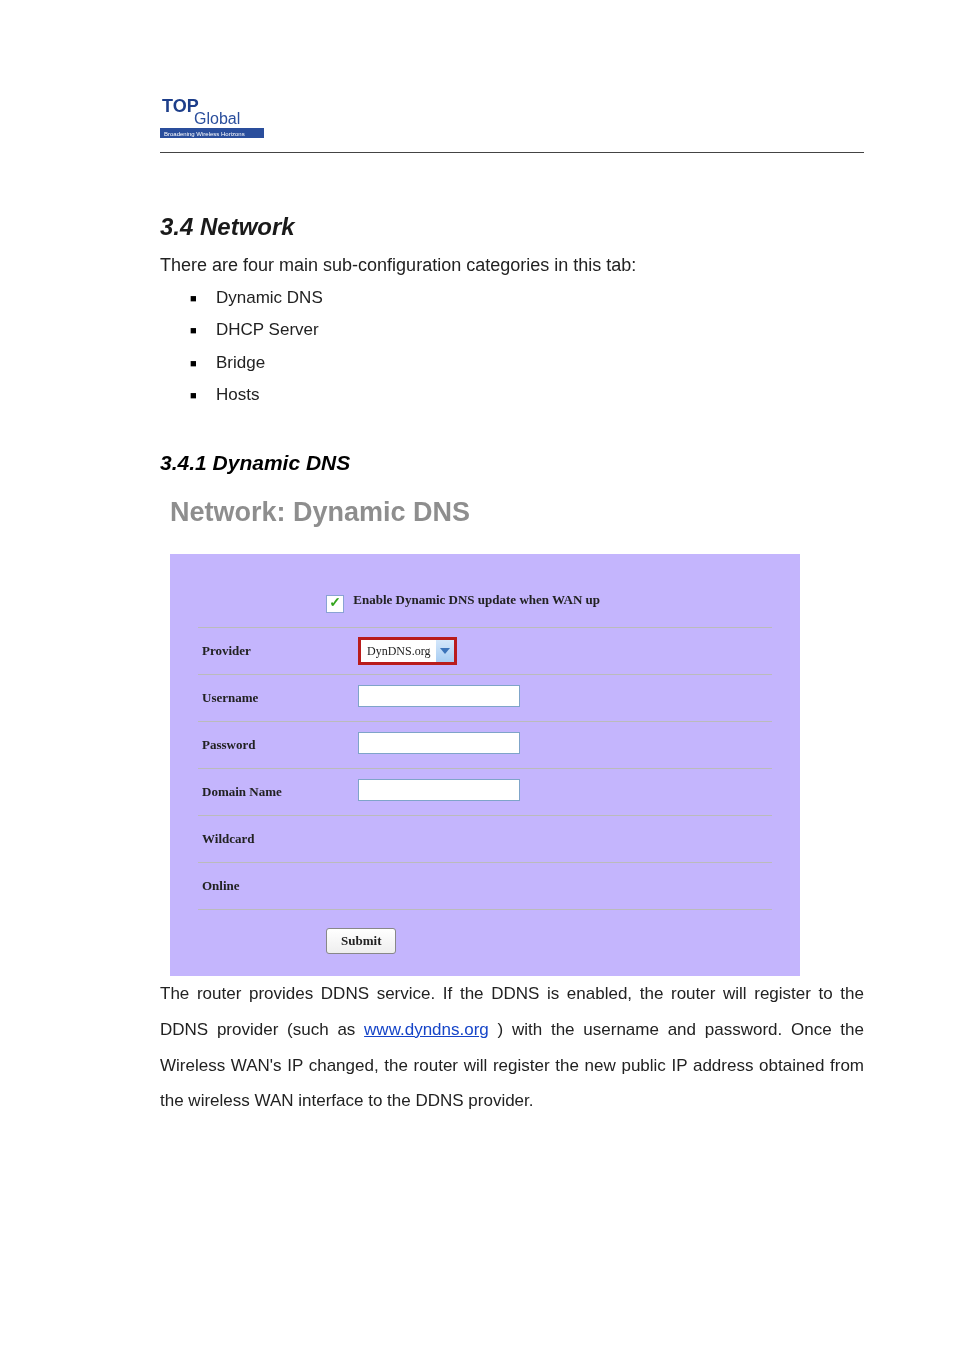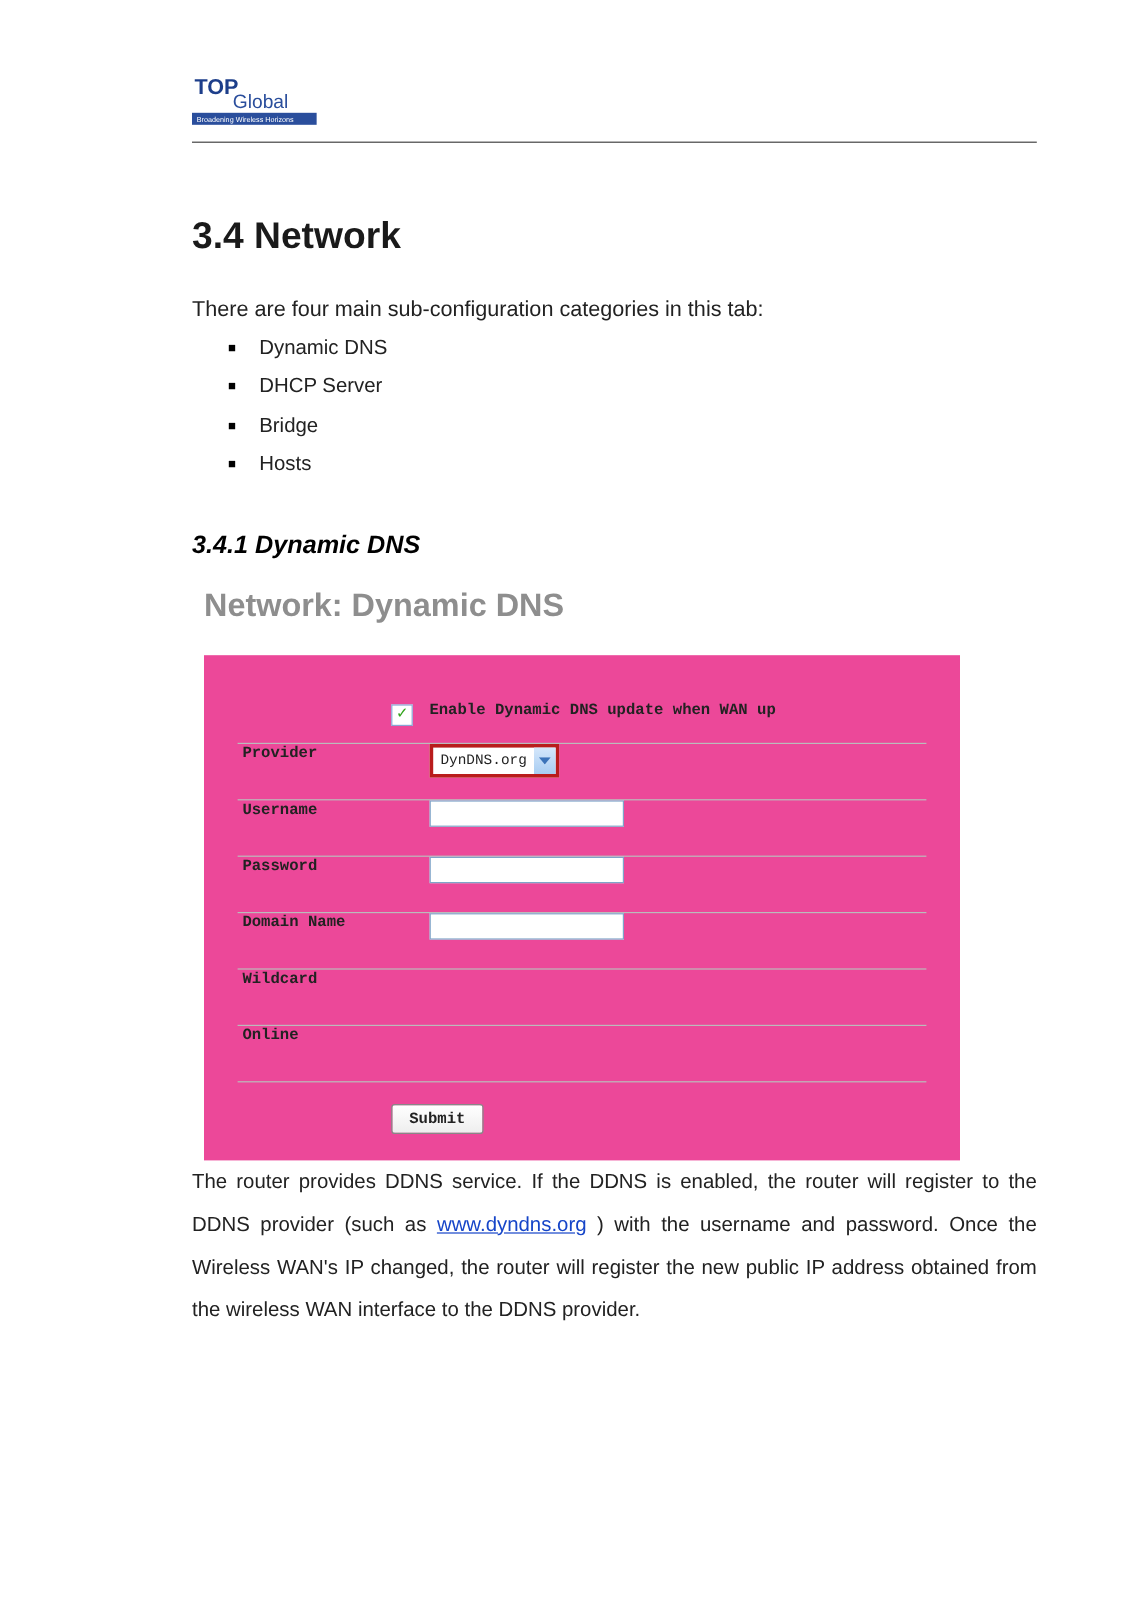--- a/index.html
+++ b/index.html
@@ -7,32 +7,34 @@
     padding: 0;
     font-family: Arial, Helvetica, sans-serif;
     background: #fff;
     width: 954px;
   }
   .page {
     padding: 60px 90px 60px 160px;
   }
   .logo {
     margin-bottom: 12px;
+    margin-top: 34px;
   }
   .logo svg { display: block; }
   hr.topline {
     border: none;
     border-top: 1px solid #444;
     margin: 0 0 60px 0;
   }
   .section-num {
-    font-weight: bold;
-    font-size: 31px;
+    font-style: italic;
+    font-weight: bold;
+    font-size: 24px;
     color: #1a1a1a;
-    margin-bottom: 32px;
+    margin-bottom: 14px;
   }
   .sub-tabs {
     font-size: 18px;
     color: #222;
     margin-bottom: 6px;
   }
   .bullets {
     margin: 0 0 40px 30px;
     list-style: none;
     padding: 0;
@@ -59,35 +61,35 @@
   .panel-title {
     margin: 22px 0 26px 10px;
     font-size: 27px;
     font-weight: bold;
     color: #8e8e8e;
     font-family: Verdana, Tahoma, sans-serif;
   }
   .panel {
     width: 630px;
     margin-left: 10px;
-    background: #ec4899;
+    background: #c4b5fd;
     padding: 22px 0 22px 0;
-    font-family: Liberation Mono, monospace;
+    font-family: Liberation Serif, serif;
     font-size: 13px;
     color: #222;
   }
   .panel-inner {
     margin: 0 28px;
     border-top: 1px solid #bbb;
   }
   .row {
     display: flex;
     border-bottom: 1px solid #bbb;
     min-height: 46px;
-    align-items: flex-start;
+    align-items: center;
   }
   .row .label {
     flex: 0 0 150px;
     font-weight: bold;
     padding-left: 4px;
   }
   .row .value {
     flex: 1;
     padding-left: 6px;
   }

